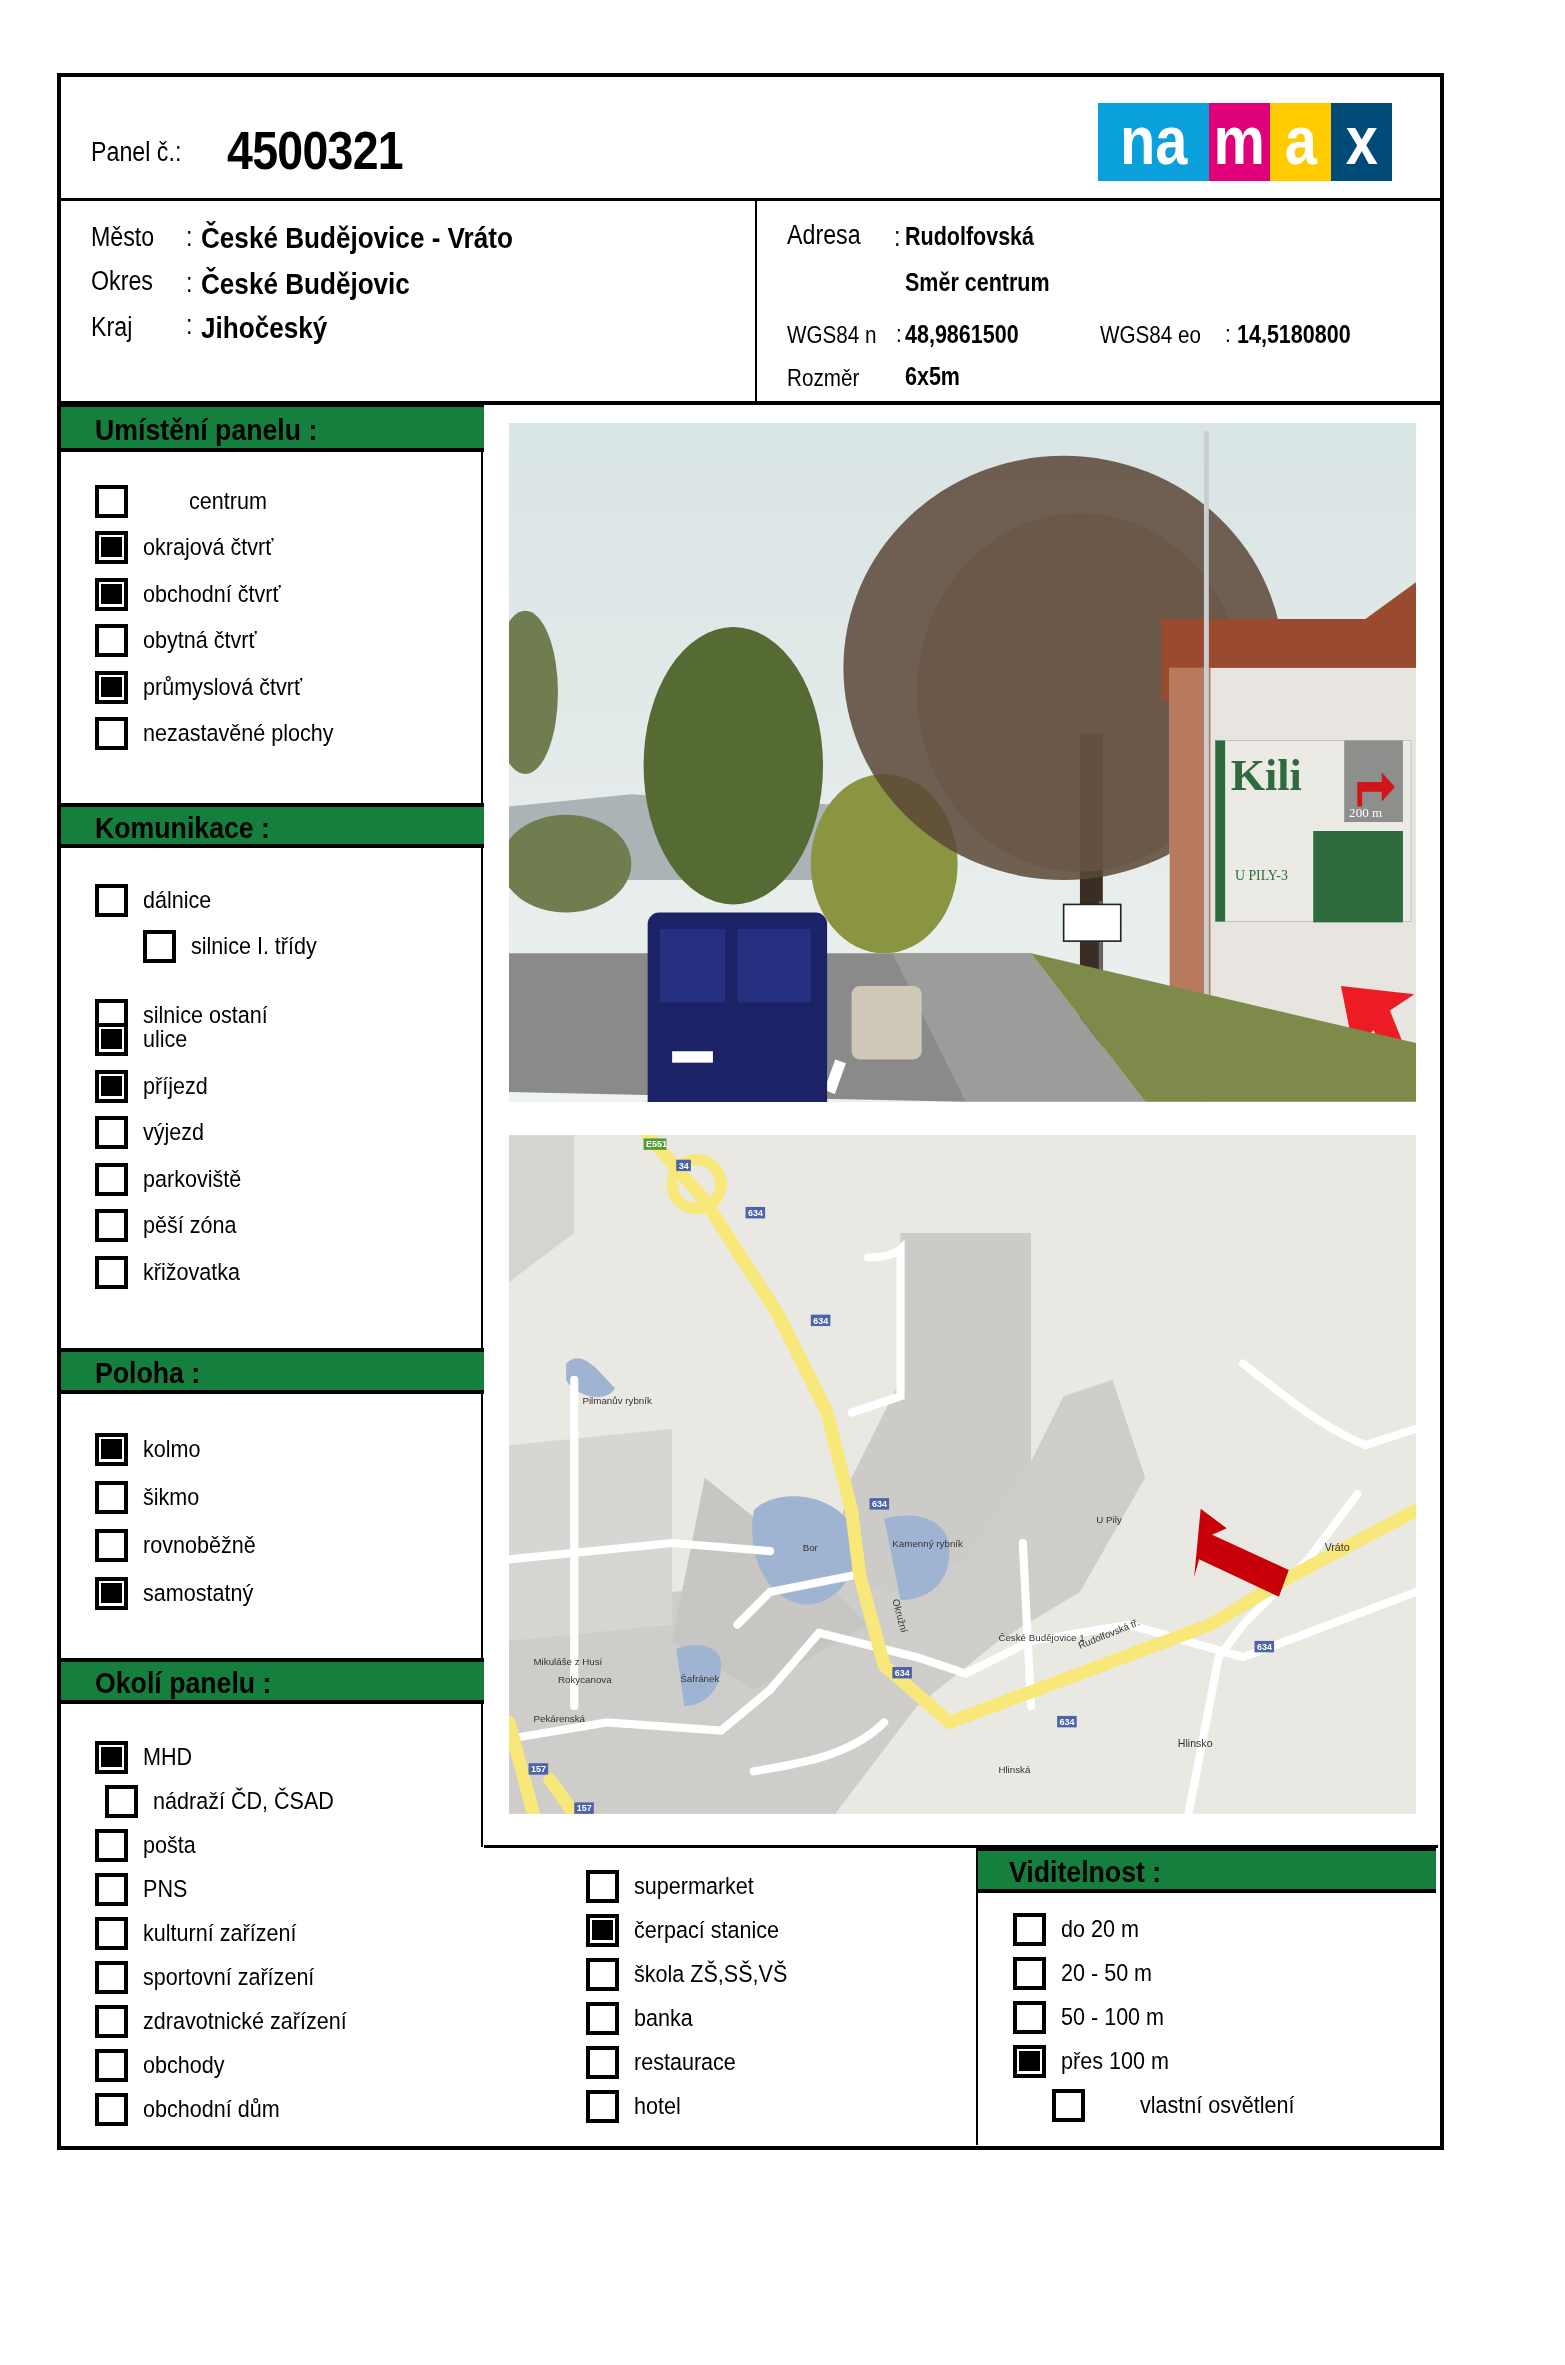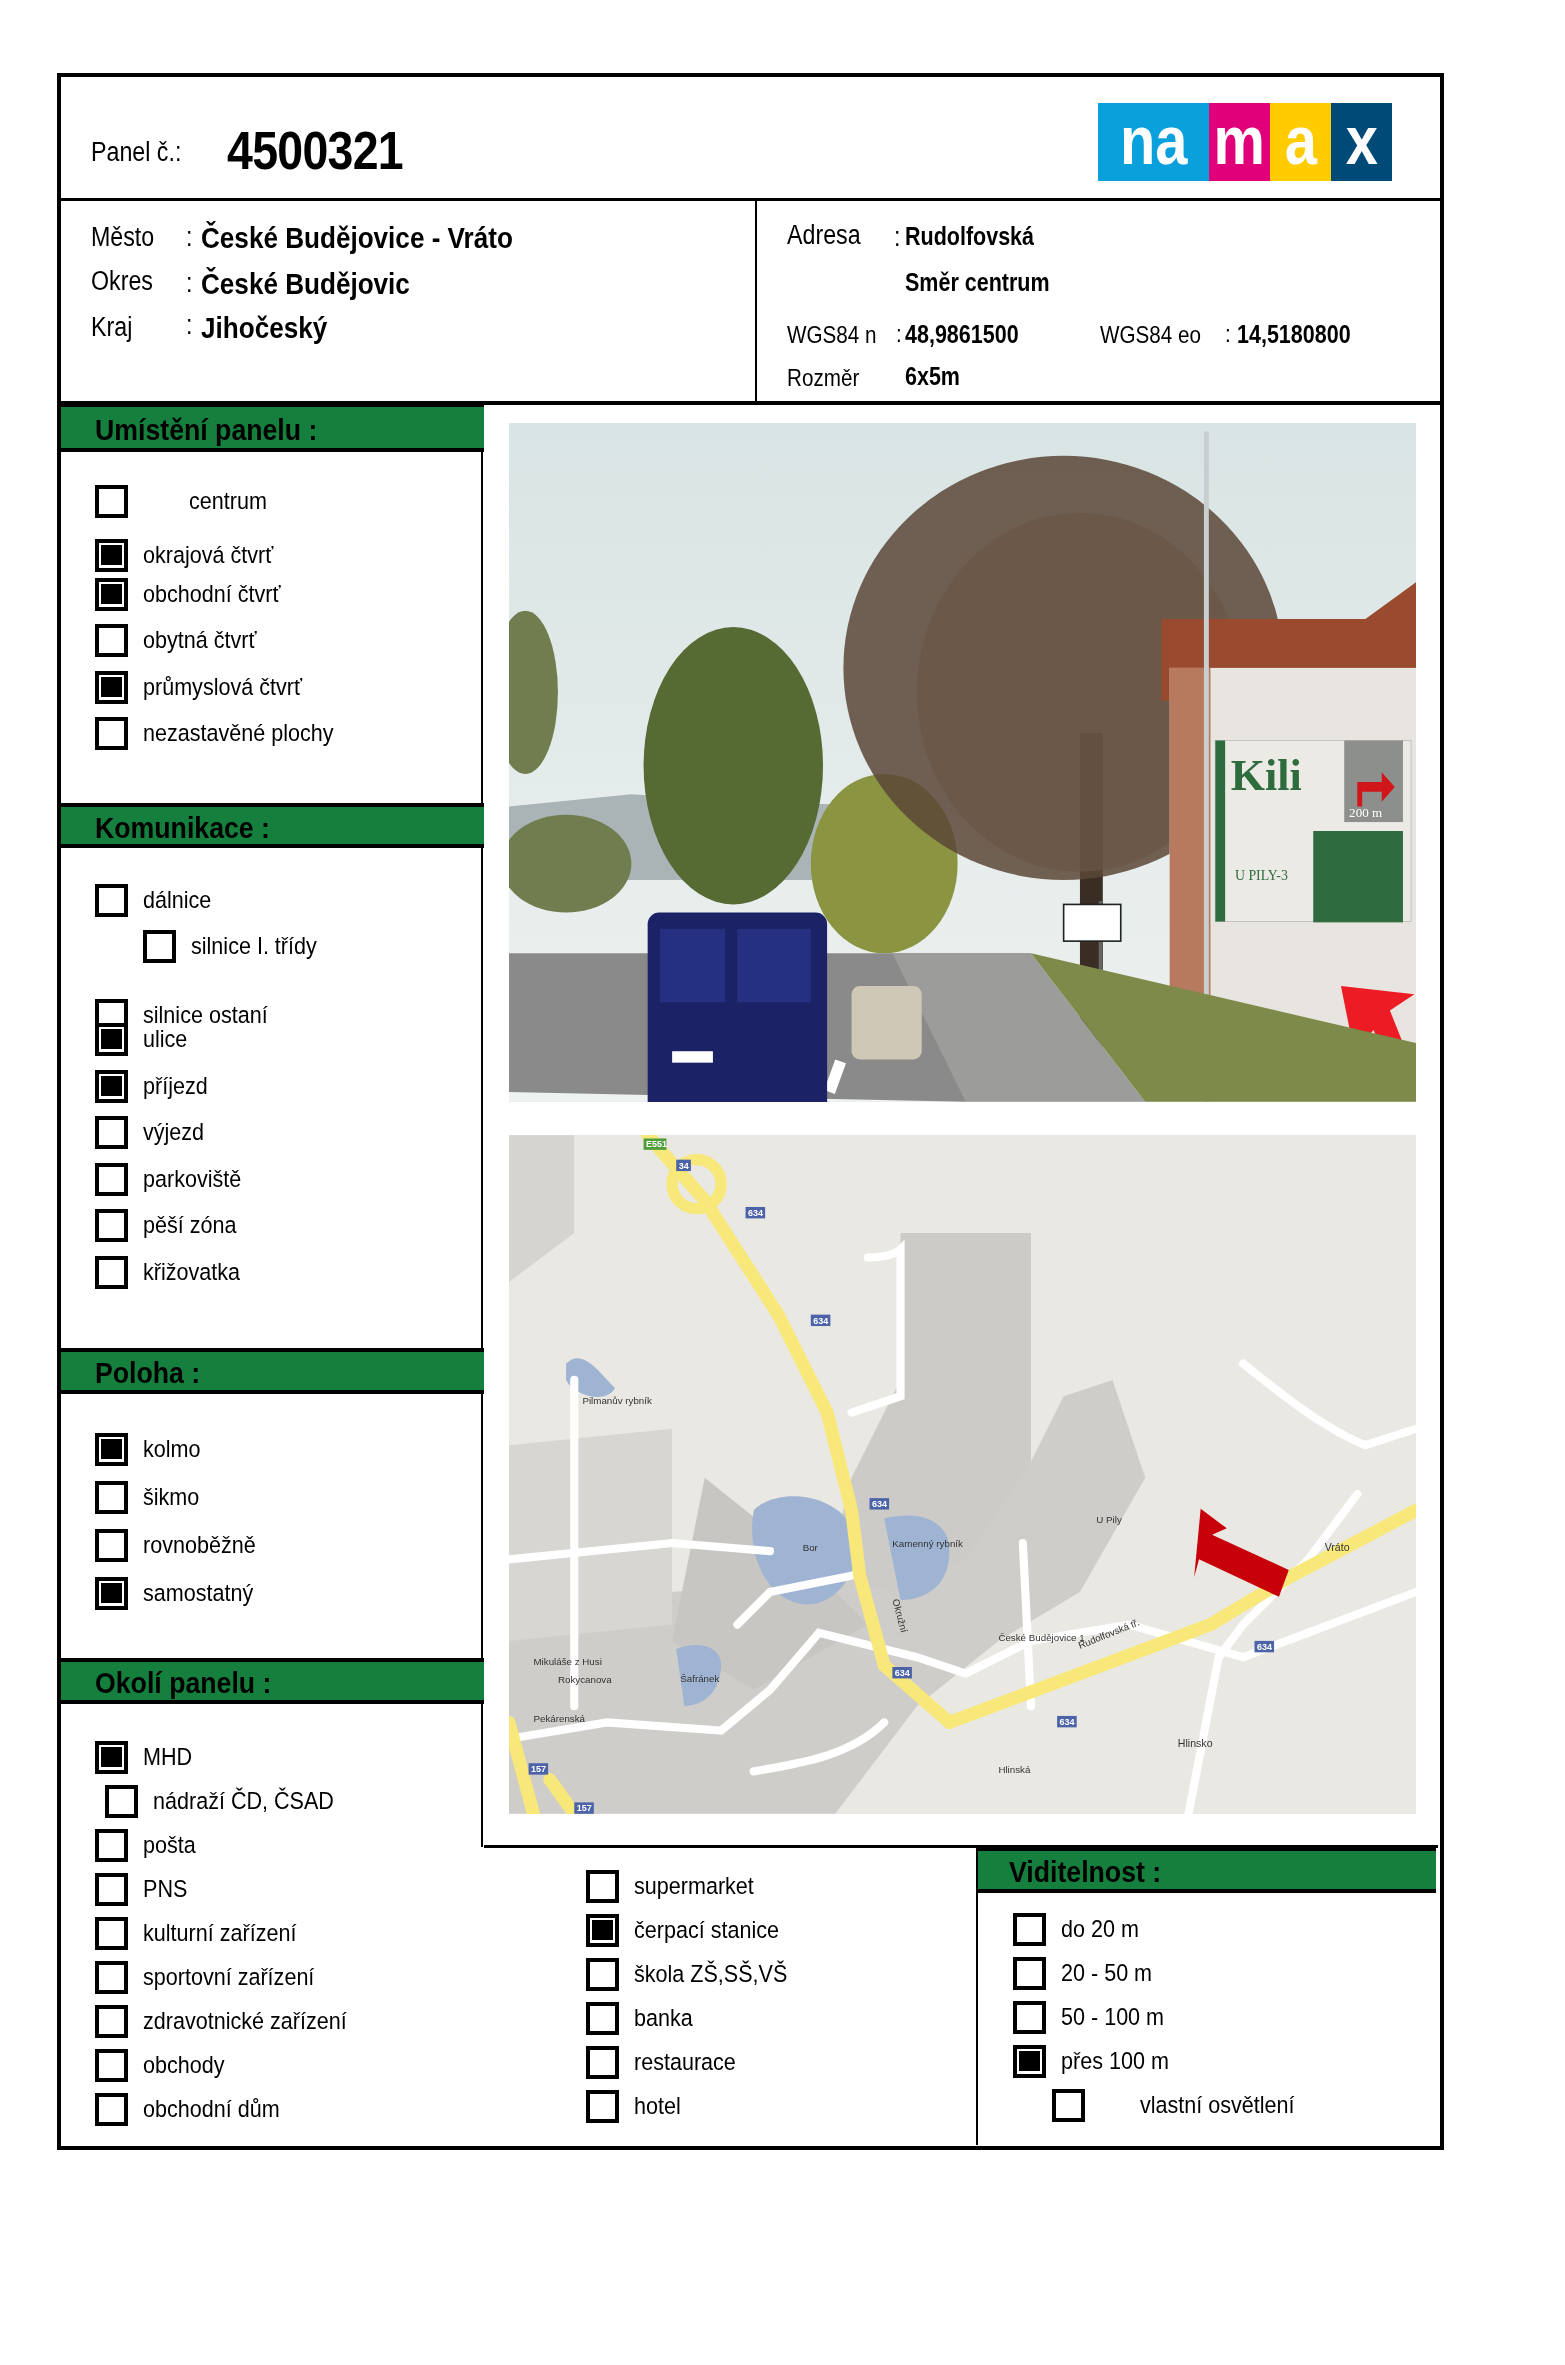--- a/index.html
+++ b/index.html
@@ -90,21 +90,21 @@
 <div class="vline" style="left:481px; top:403px; width:2.4px; height:1444px;"></div>
 
 <div class="yhead" style="left:61px; top:403px; width:423px; height:49px;">
   <span style="top:6.5px;">Umístění panelu :</span>
 </div>
 <div id="umisteni-list">
     <div class="cbrow" style="left: 95px; top: 484px; gap: 46px;">
       <div class="cb"></div>
       <span class="cbtext">centrum</span>
     </div>
-    <div class="cbrow" style="left: 95px; top: 530px; margin-top: 8px;">
+    <div class="cbrow" style="left: 95px; top: 530px;">
       <div class="cb on"></div>
       <span class="cbtext">okrajová čtvrť</span>
     </div>
     <div class="cbrow" style="left: 95px; top: 577px;">
       <div class="cb on"></div>
       <span class="cbtext">obchodní čtvrť</span>
     </div>
     <div class="cbrow" style="left: 95px; top: 623px;">
       <div class="cb"></div>
       <span class="cbtext">obytná čtvrť</span>

